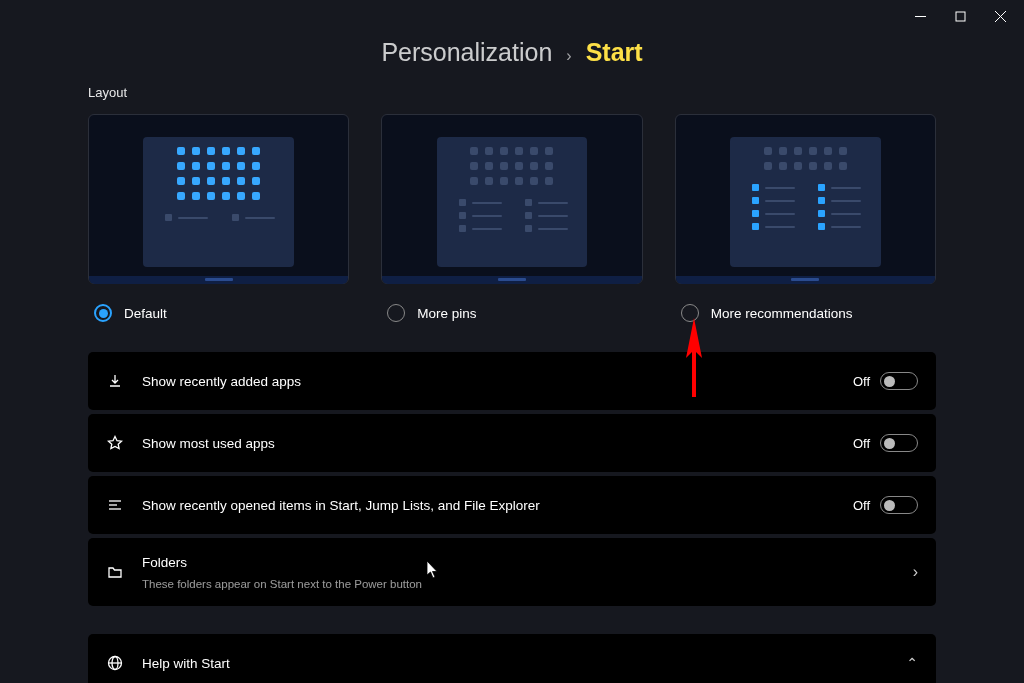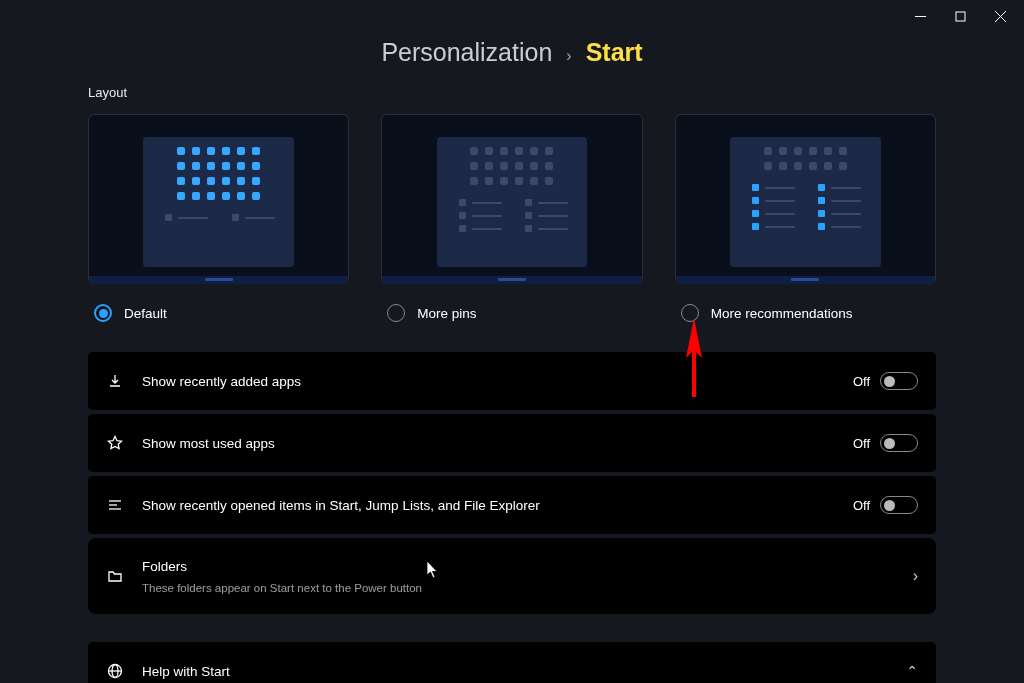--- a/index.html
+++ b/index.html
@@ -86,21 +86,21 @@
 
 .setting-row {
   background: #000000;
   border-radius:5px;
   height:58px;
   display:flex; align-items:center;
   padding: 0 18px;
   margin-bottom: 4px;
   gap: 18px;
 }
-.setting-row.tall { height: 76px; border-radius: 8px; }
+.setting-row.tall { height: 68px; }
 .setting-icon { width:18px; display:flex; align-items:center; justify-content:center; color:#fff; }
 .setting-icon svg { width:16px; height:16px; stroke:#fff; fill:none; stroke-width:1.3; }
 .setting-text { flex:1; display:flex; flex-direction:column; gap:2px; }
 .setting-title { font-size:13.5px; color:#fff; }
 .setting-sub { font-size:11.5px; color:rgba(255,255,255,0.6);margin-top:6px; }
 .toggle-wrap { display:flex; align-items:center; gap:10px; }
 .toggle-label { font-size:13px; color:#fff; }
 .toggle {
   width:38px; height:18px; border:1px solid #888; border-radius:10px; position:relative;
 }

